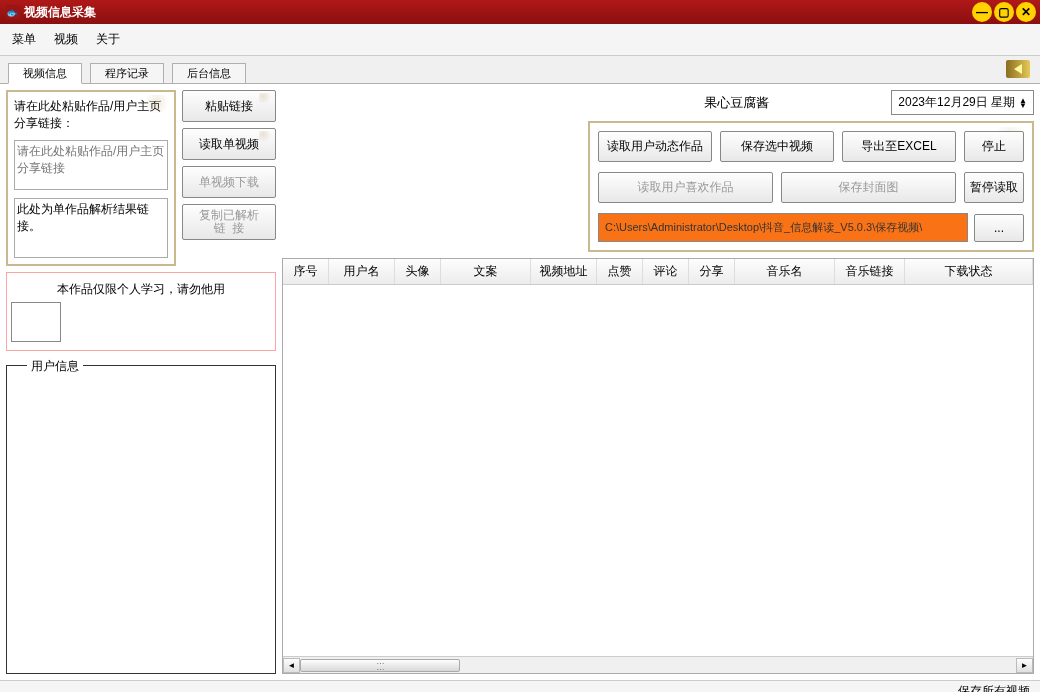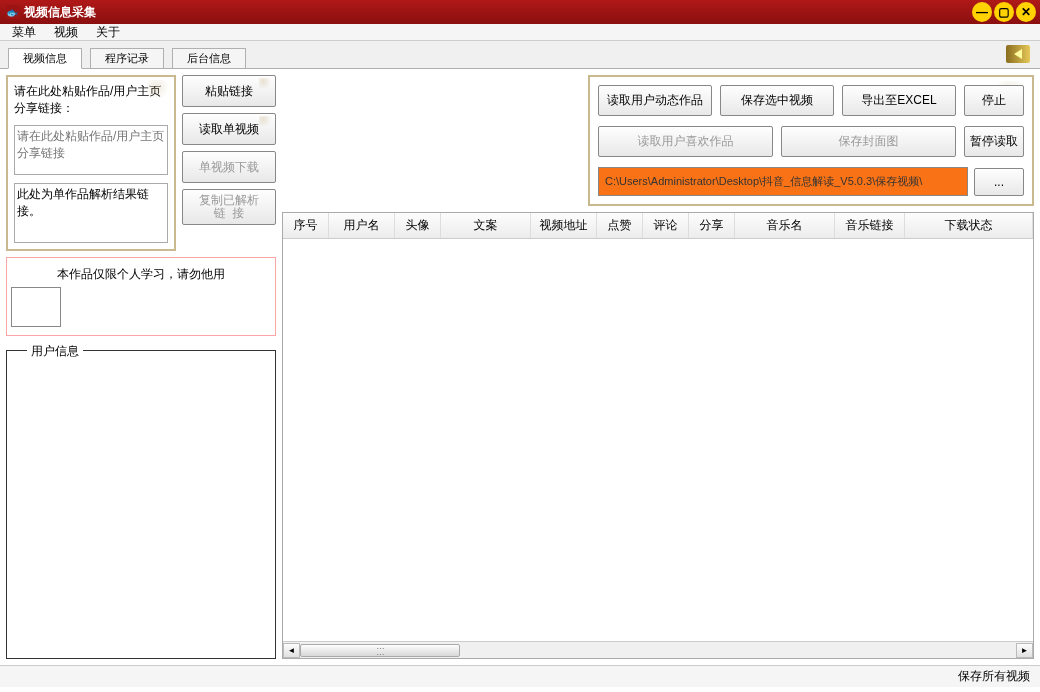--- a/index.html
+++ b/index.html
@@ -7,21 +7,21 @@
 
 .titlebar { height: 24px; background: linear-gradient(to bottom, #b01818, #8a0f0f); display: flex; align-items: center; padding: 0 6px; color: #fff; position: relative; }
 .titlebar .icon { width: 14px; height: 14px; margin-right: 4px; background: #9c1414; border-radius: 2px; display: flex; align-items: center; justify-content: center; font-size: 10px; }
 .titlebar .title { font-size: 12px; font-weight: bold; }
 .titlebar .controls { position: absolute; right: 4px; top: 2px; display: flex; gap: 2px; }
 .tbtn { width: 20px; height: 20px; border-radius: 50%; display: flex; align-items: center; justify-content: center; color: #000; font-weight: bold; font-size: 12px; cursor: pointer; }
 .tbtn.min { background: #ffd200; }
 .tbtn.max { background: #ffd200; }
 .tbtn.close { background: #ffd200; }
 
-.menubar { height: 17px; background: #f5f5f5; border-bottom: 1px solid #ccc; display: flex; align-items: center; padding: 0 4px; gap: 2px; }
+.menubar { height: 32px; background: #f5f5f5; border-bottom: 1px solid #ccc; display: flex; align-items: center; padding: 0 4px; gap: 2px; }
 .menuitem { padding: 2px 8px; cursor: pointer; }
 
 .tabrow { height: 28px; background: #f0f0f0; border-bottom: 1px solid #b0b0b0; display: flex; align-items: flex-end; padding-left: 8px; position: relative; }
 .tab { padding: 2px 14px; border: 1px solid #b0b0b0; border-bottom: none; margin-right: 8px; background: #f5f5f5; cursor: pointer; font-size: 11px; }
 .tab.active { background: #fff; border-bottom: 1px solid #fff; position: relative; top: 1px; }
 .speaker-icon { position: absolute; right: 10px; top: 4px; width: 24px; height: 18px; background: linear-gradient(to right, #8a6d1f, #e6c858); border-radius: 2px; display: flex; align-items: center; justify-content: center; }
 .speaker-icon::before { content: ""; width: 0; height: 0; border-top: 5px solid transparent; border-bottom: 5px solid transparent; border-right: 8px solid #fffc9e; }
 
 .content { display: flex; padding: 6px; gap: 6px; height: calc(692px - 24px - 22px - 28px - 22px); }
 
@@ -125,20 +125,31 @@
     </div>
 
     <div class="userinfo-box">
       <div class="legend">用户信息</div>
     </div>
 
   </div>
 
   <div class="rightcol">
 
+    <div class="toprow">
+      <div style="width:300px"></div>
+      <div class="username">果心豆腐酱</div>
+      <div class="datebox">
+        <span>2023年12月29日 星期</span>
+        <span class="arrows">
+            <span>▲</span>
+            <span>▼</span>
+          </span>
+      </div>
+    </div>
 
     <div style="display:flex; gap:6px;">
       <div style="width:300px;"></div>
       <div class="actionbox" style="flex:1">
         <div class="actionrow">
           <button class="btn">读取用户动态作品</button>
           <button class="btn">保存选中视频</button>
           <button class="btn">导出至EXCEL</button>
           <button class="btn" style="flex:0 0 60px">停止</button>
         </div>

